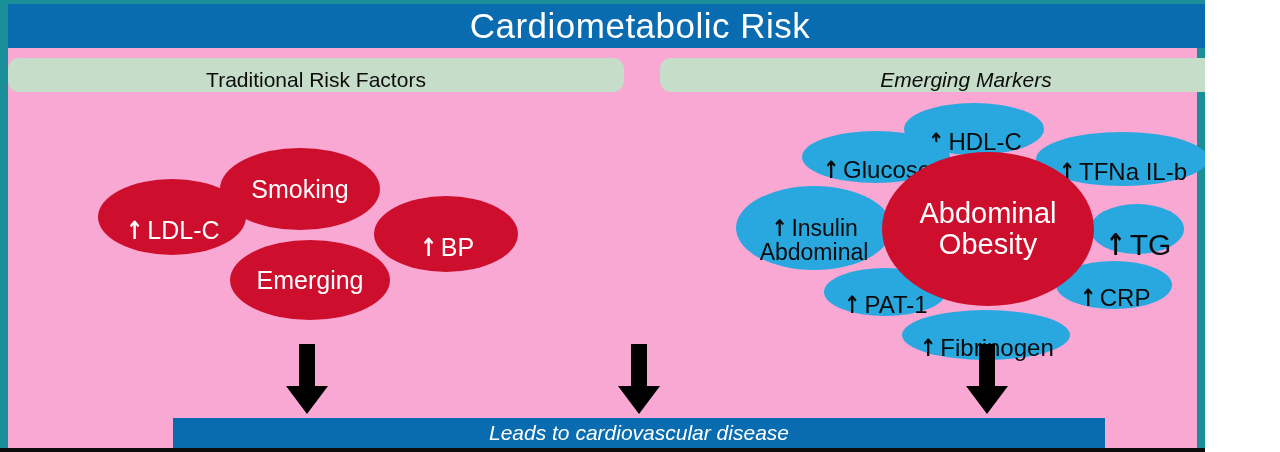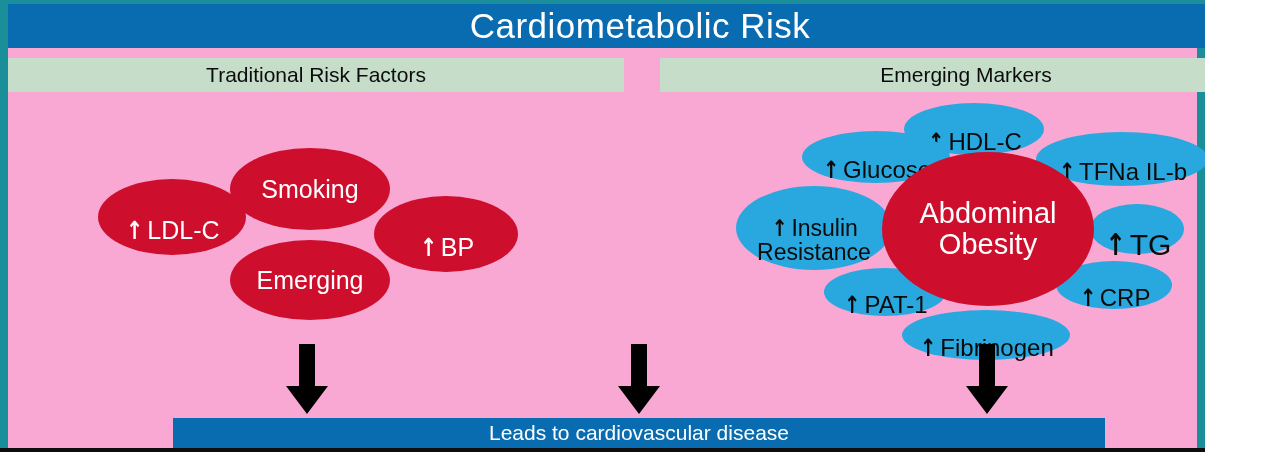--- a/index.html
+++ b/index.html
@@ -47,25 +47,26 @@
     letter-spacing: 0.5px;
     white-space: nowrap;
   }
 
   
   .section-band {
     position: absolute;
     height: 34px;
     background: #c6ddc9;
     display: flex;
-    align-items: center;
-    justify-content: center;
+    align-items: flex-end;
+    justify-content: center;
+    border-radius: 11px;
   }
   #band-left  { left: 8px;   top: 58px; width: 616px; }
-  #band-right { left: 660px; top: 58px; width: 612px; }
+  #band-right { left: 660px; top: 58px; width: 612px; font-style: italic; }
   .section-label {
     color: #0c0c0c;
     font-size: 21px;
     font-weight: 400;
     white-space: nowrap;
   }
 
   
   .ellipse {
     position: absolute;
@@ -110,20 +111,21 @@
   #outcome-bar {
     position: absolute;
     left: 173px;
     top: 418px;
     width: 932px;
     height: 30px;
     background: #0a6cb0;
     display: flex;
     align-items: center;
     justify-content: center;
+    font-style: italic;
   }
   #outcome-text {
     color: #ffffff;
     font-size: 21px;
     font-weight: 400;
     white-space: nowrap;
   }
 </style>
 </head>
 <body>
@@ -145,21 +147,21 @@
   <div class="section-band" id="band-right">
     <span class="section-label">Emerging Markers</span>
   </div>
 
   <div class="ellipse ellipse-red" style="left:98px; top:179px; width:148px; height:76px; font-size:25px;">
     <span class="ellipse-label">
       <span class="arrow-up">↑</span><span>LDL-C</span>
     </span>
   </div>
 
-  <div class="ellipse ellipse-red" style="left:230px; top:148px; width:160px; height:82px; font-size:25px;">
+  <div class="ellipse ellipse-red" style="left:220px; top:148px; width:160px; height:82px; font-size:25px;">
     <span class="ellipse-label">Smoking</span>
   </div>
 
   <div class="ellipse ellipse-red" style="left:230px; top:240px; width:160px; height:80px; font-size:25px;">
     <span class="ellipse-label">Emerging</span>
   </div>
 
   <div class="ellipse ellipse-red" style="left:374px; top:196px; width:144px; height:76px; font-size:25px;">
     <span class="ellipse-label">
       <span class="arrow-up">↑</span><span>BP</span>
@@ -180,21 +182,21 @@
 
   <div class="ellipse ellipse-blue" style="left:1036px; top:132px; width:172px; height:54px; font-size:24px;">
     <span class="ellipse-label">
       <span class="arrow-up">↑</span><span>TFNa IL-b</span>
     </span>
   </div>
 
   <div class="ellipse ellipse-blue" style="left:736px; top:186px; width:156px; height:84px; font-size:23px;">
     <span class="ellipse-label">
       <span class="arrow-up">↑</span><span>Insulin
-Resistance</span>
+Abdominal</span>
     </span>
   </div>
 
   <div class="ellipse ellipse-blue" style="left:1090px; top:204px; width:94px; height:50px; font-size:30px;">
     <span class="ellipse-label">
       <span class="arrow-up">↑</span><span>TG</span>
     </span>
   </div>
 
   <div class="ellipse ellipse-blue" style="left:824px; top:268px; width:122px; height:48px; font-size:24px;">

